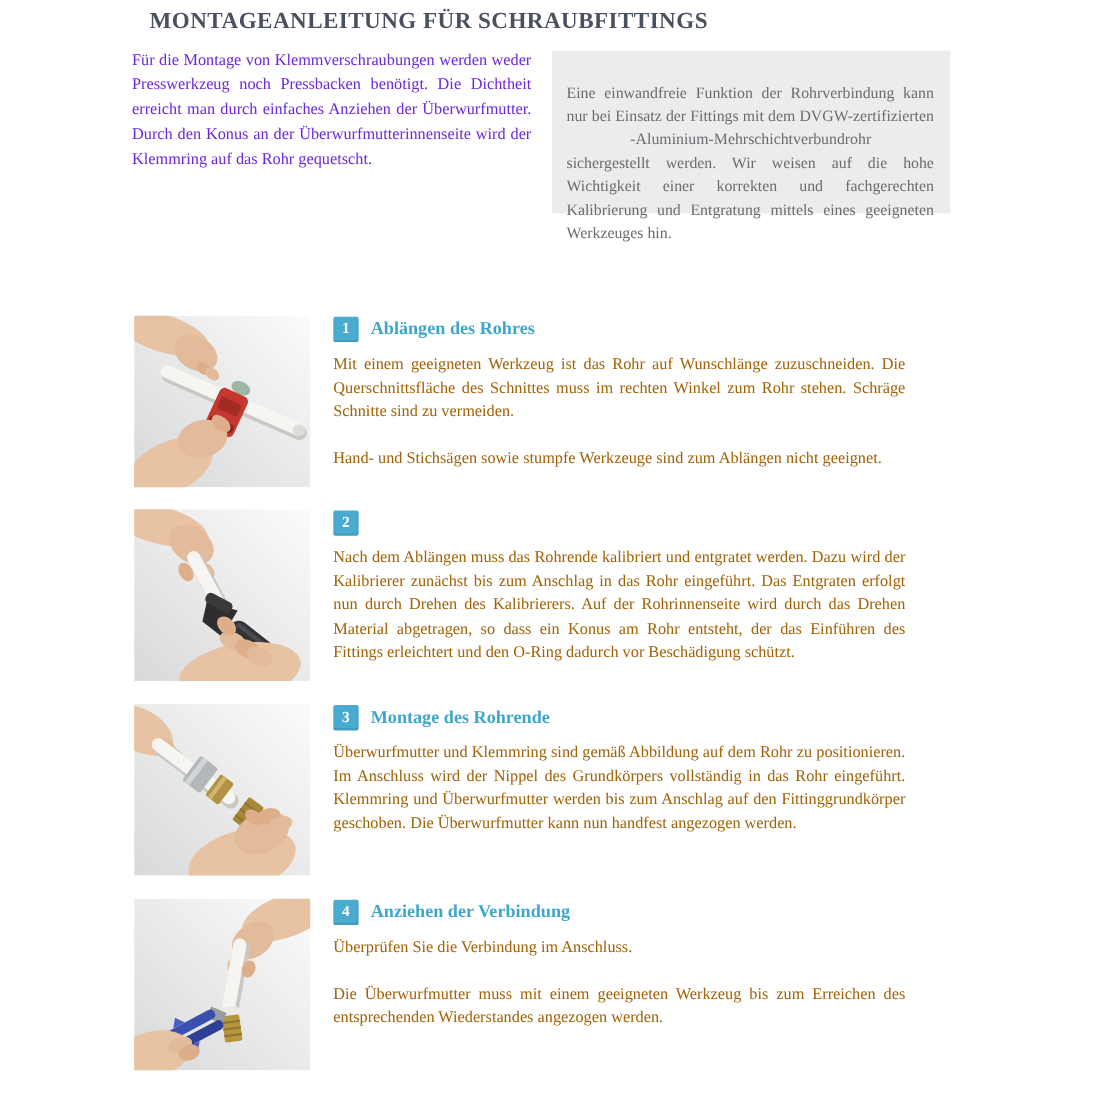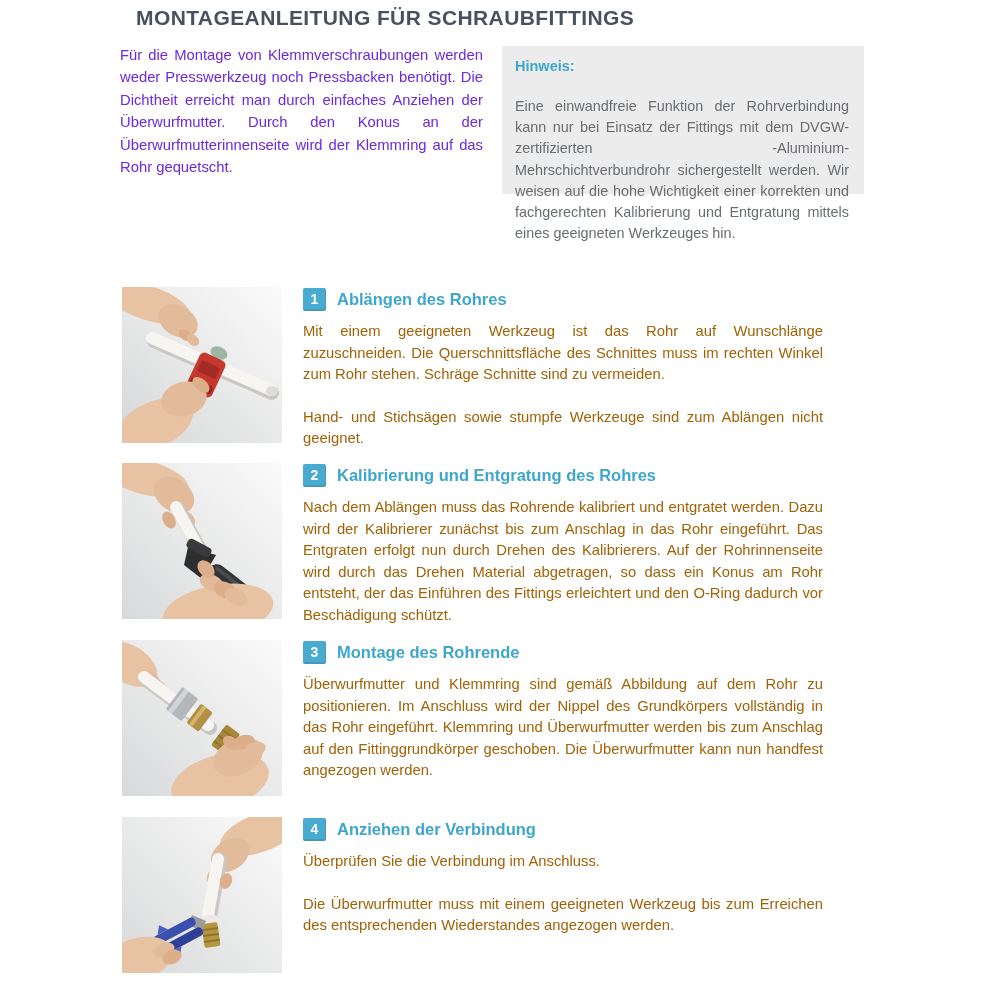--- a/index.html
+++ b/index.html
@@ -1,18 +1,18 @@
 <!DOCTYPE html>
 <html lang="de"><head>
 <meta charset="utf-8">
 <style>
   html,body { margin:0; padding:0; background:#ffffff; }
   .page {
     position:relative; width:1000px; height:1000px; background:#ffffff;
-    font-family:Liberation Sans, sans-serif; overflow:hidden;
+    font-family:Liberation Serif, serif; overflow:hidden;
   }
   .title {
     position:absolute; left:136px; top:6px; margin:0;
     font-size:21px; font-weight:700; color:#4a515e; letter-spacing:0.4px;
   }
   .intro {
     position:absolute; left:120px; top:44px; width:363px; margin:0;
     font-size:14.8px; line-height:22.4px; color:#6d28d9; text-align:justify;
   }
   .note-box {
@@ -43,21 +43,20 @@
 </head>
 <body>
 
 <div class="page">
 
   <h1 class="title">MONTAGEANLEITUNG FÜR SCHRAUBFITTINGS</h1>
 
   <p class="intro">Für die Montage von Klemmverschraubungen werden weder Presswerkzeug noch Pressbacken benötigt. Die Dichtheit erreicht man durch einfaches Anziehen der Überwurfmutter. Durch den Konus an der Überwurfmutterinnenseite wird der Klemmring auf das Rohr gequetscht.</p>
 
   <div class="note-box">
-    <span class="note-label">Hinweis:</span>
     <p class="note-text"><span>Eine einwandfreie Funktion der Rohrverbindung kann nur bei Einsatz der Fittings mit dem DVGW-zertifizierten</span>
       <span class="gap-spacer"></span><span>-Aluminium-Mehrschichtverbundrohr sichergestellt werden. Wir weisen auf die hohe Wichtigkeit einer korrekten und fachgerechten Kalibrierung und Entgratung mittels eines geeigneten Werkzeuges hin.</span></p>
   </div>
 
   <section class="step s1">
     <figure class="photo">
       <svg viewBox="0 0 160 156" xmlns="http://www.w3.org/2000/svg">
         <defs>
           <linearGradient id="bg1" x1="1" y1="0" x2="0" y2="1">
             <stop offset="0" stop-color="#fbfbfb"></stop>
@@ -120,21 +119,20 @@
         <ellipse cx="96" cy="148" rx="56" ry="26" transform="rotate(-10 96 148)" fill="#e7c3a4"></ellipse>
         <ellipse cx="90" cy="120" rx="13" ry="8" transform="rotate(25 90 120)" fill="#e2bb9a"></ellipse>
         <ellipse cx="103" cy="127" rx="12" ry="8" transform="rotate(25 103 127)" fill="#dcae89"></ellipse>
         <ellipse cx="114" cy="134" rx="12" ry="8" transform="rotate(25 114 134)" fill="#e2bb9a"></ellipse>
         <ellipse cx="84" cy="106" rx="10" ry="7" transform="rotate(45 84 106)" fill="#dcae89"></ellipse>
       </svg>
     </figure>
     <div class="step-body">
       <div class="step-head">
         <span class="badge">2</span>
-        <h2 class="step-title">Kalibrierung und Entgratung des Rohres</h2>
       </div>
       <p>Nach dem Ablängen muss das Rohrende kalibriert und entgratet werden. Dazu wird der Kalibrierer zunächst bis zum Anschlag in das Rohr eingeführt. Das Entgraten erfolgt nun durch Drehen des Kalibrierers. Auf der Rohrinnenseite wird durch das Drehen Material abgetragen, so dass ein Konus am Rohr entsteht, der das Einführen des Fittings erleichtert und den O-Ring dadurch vor Beschädigung schützt.</p>
     </div>
   </section>
 
   <section class="step s3">
     <figure class="photo">
       <svg viewBox="0 0 160 156" xmlns="http://www.w3.org/2000/svg">
         <defs>
           <linearGradient id="bg3" x1="1" y1="0" x2="0" y2="1">

